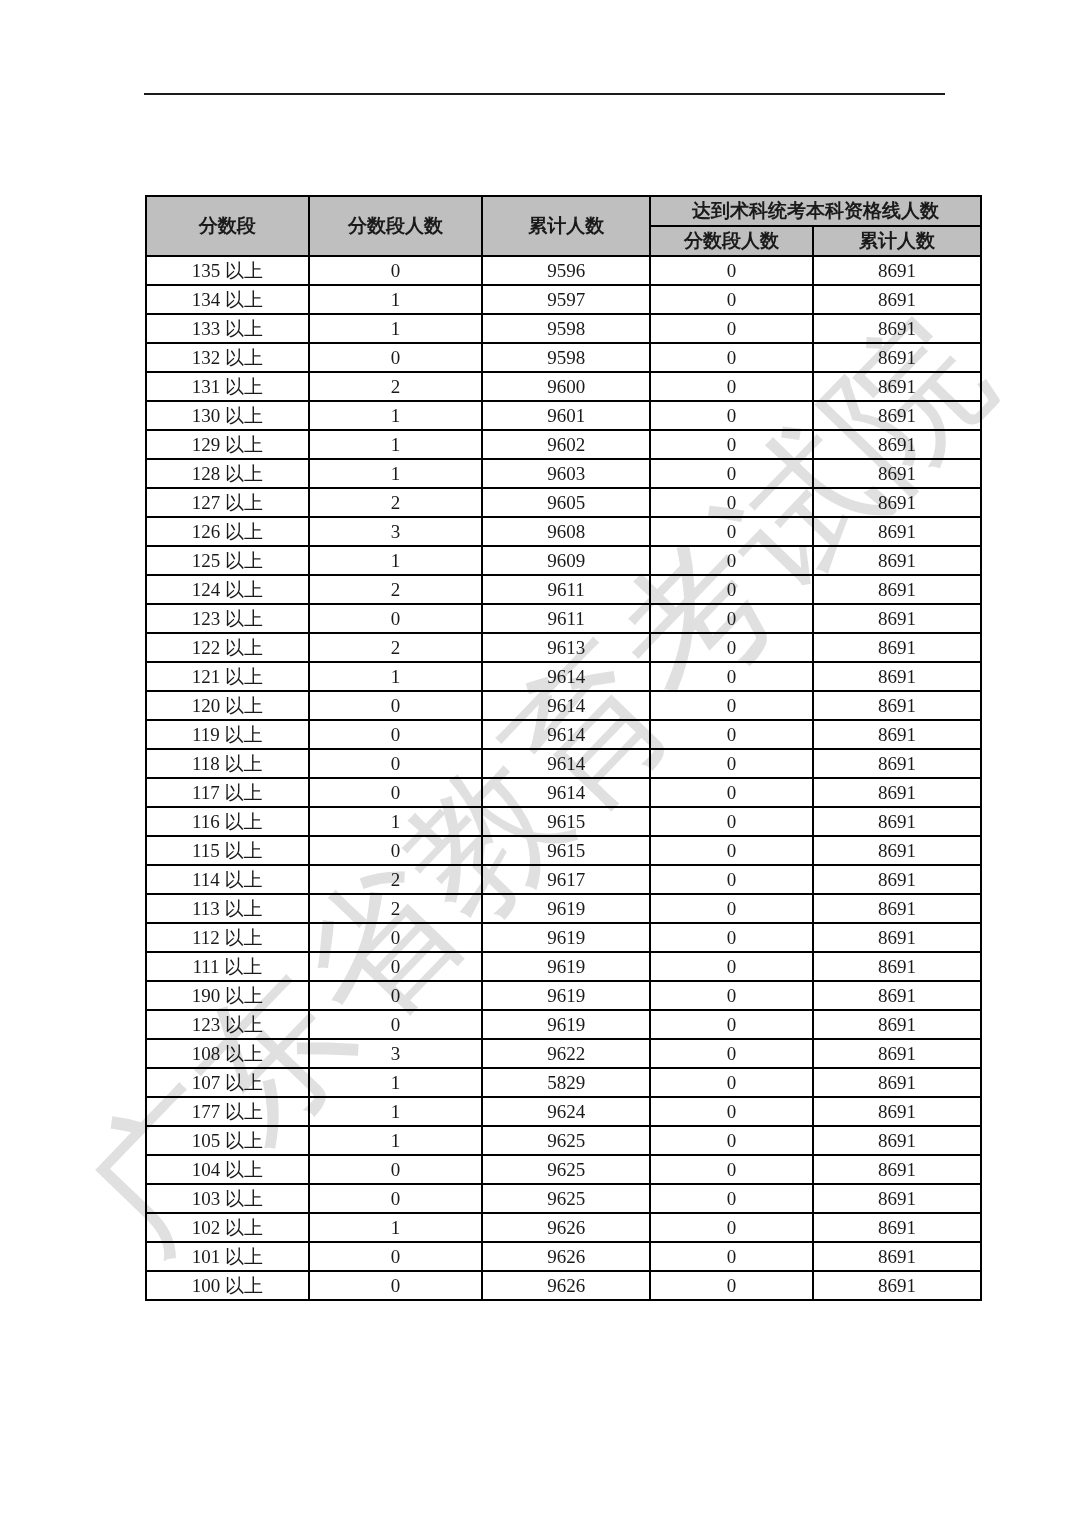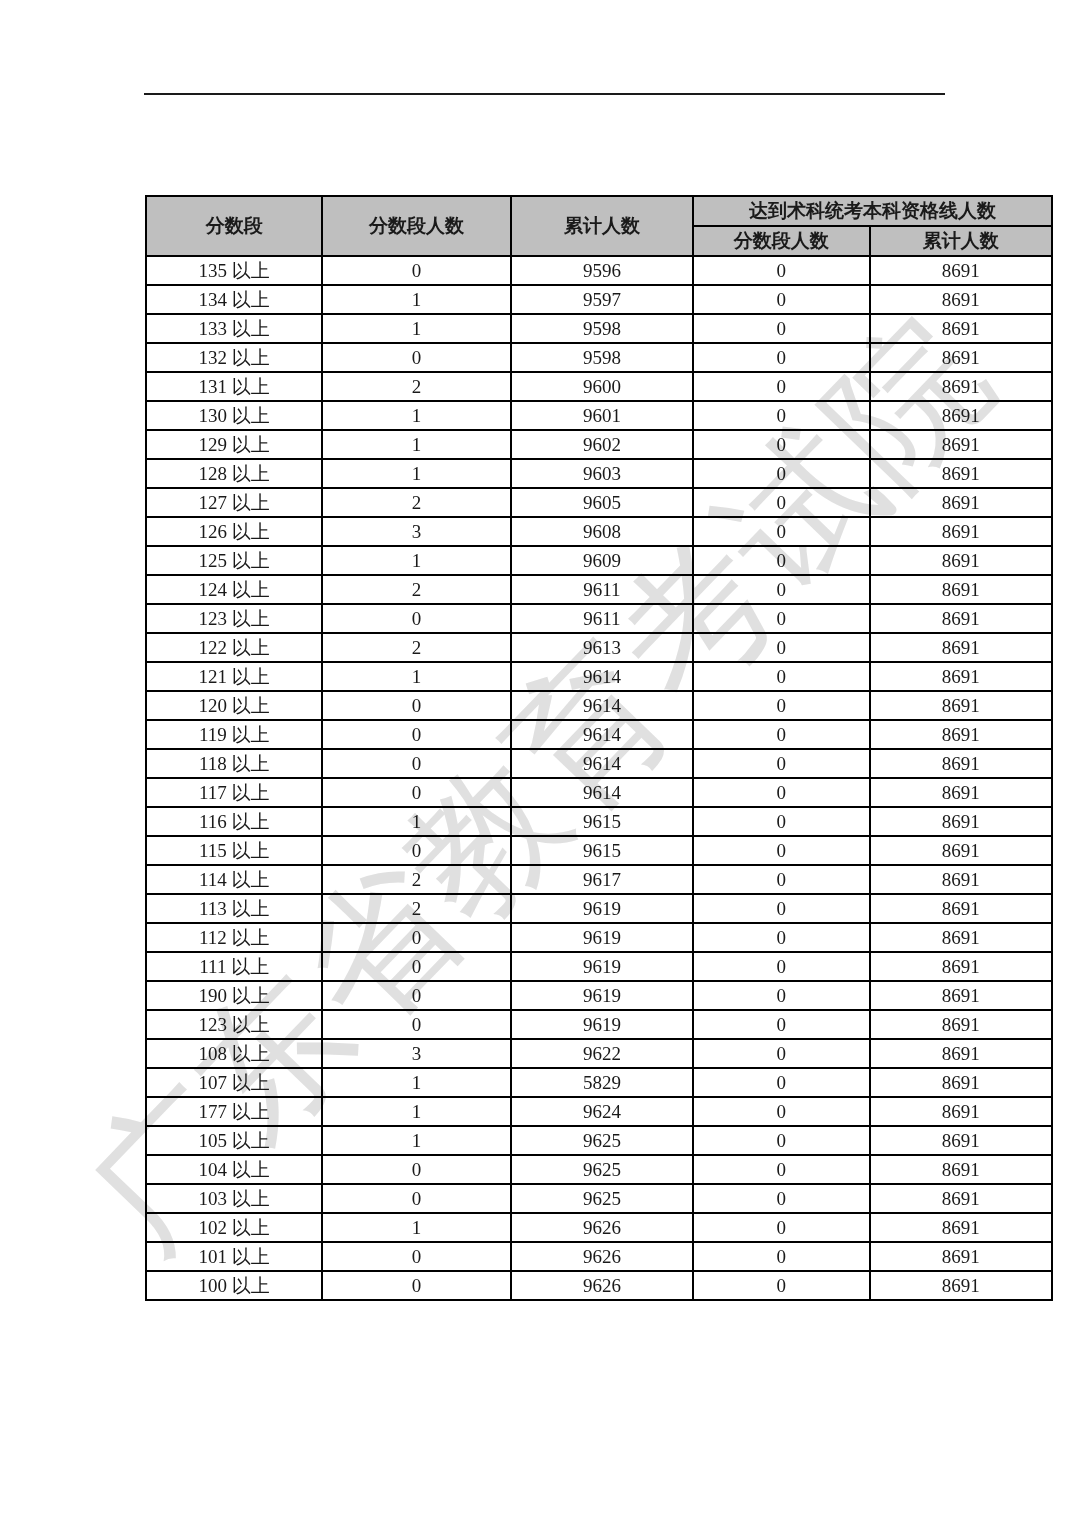--- a/index.html
+++ b/index.html
@@ -32,21 +32,21 @@
     white-space: nowrap;
     letter-spacing: 2px;
     z-index: 0;
     pointer-events: none;
     user-select: none;
   }
   .table-wrap {
     position: absolute;
     left: 145px;
     top: 195px;
-    width: 908px;
+    width: 837px;
     z-index: 1;
   }
   table.score-table {
     width: 100%;
     border-collapse: collapse;
     table-layout: fixed;
   }
   .score-table th,
   .score-table td {
     border: 2px solid #000;

